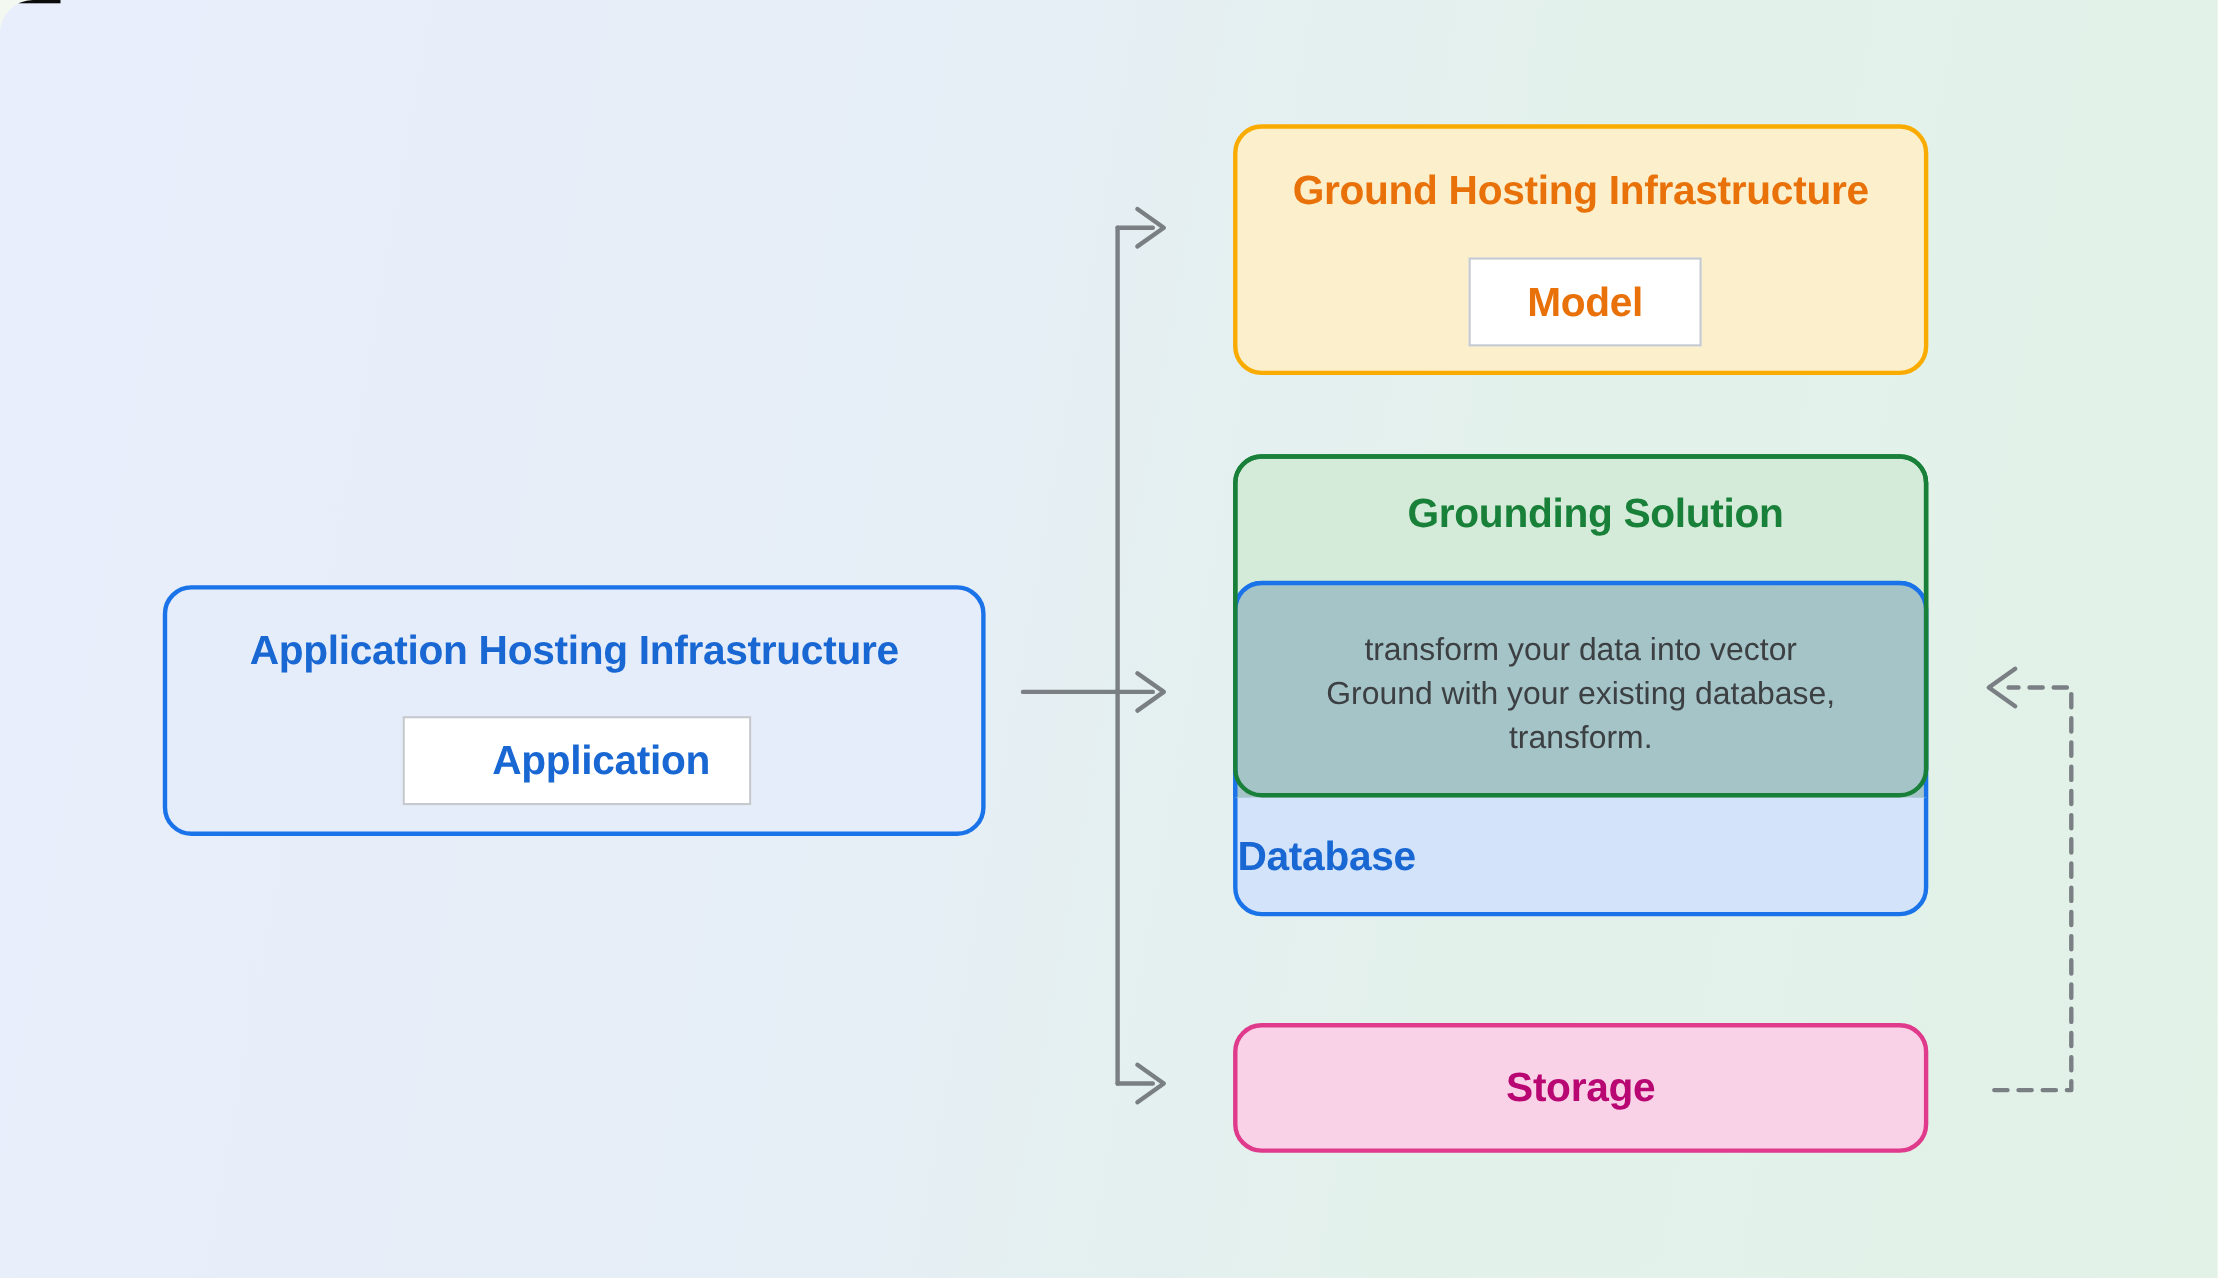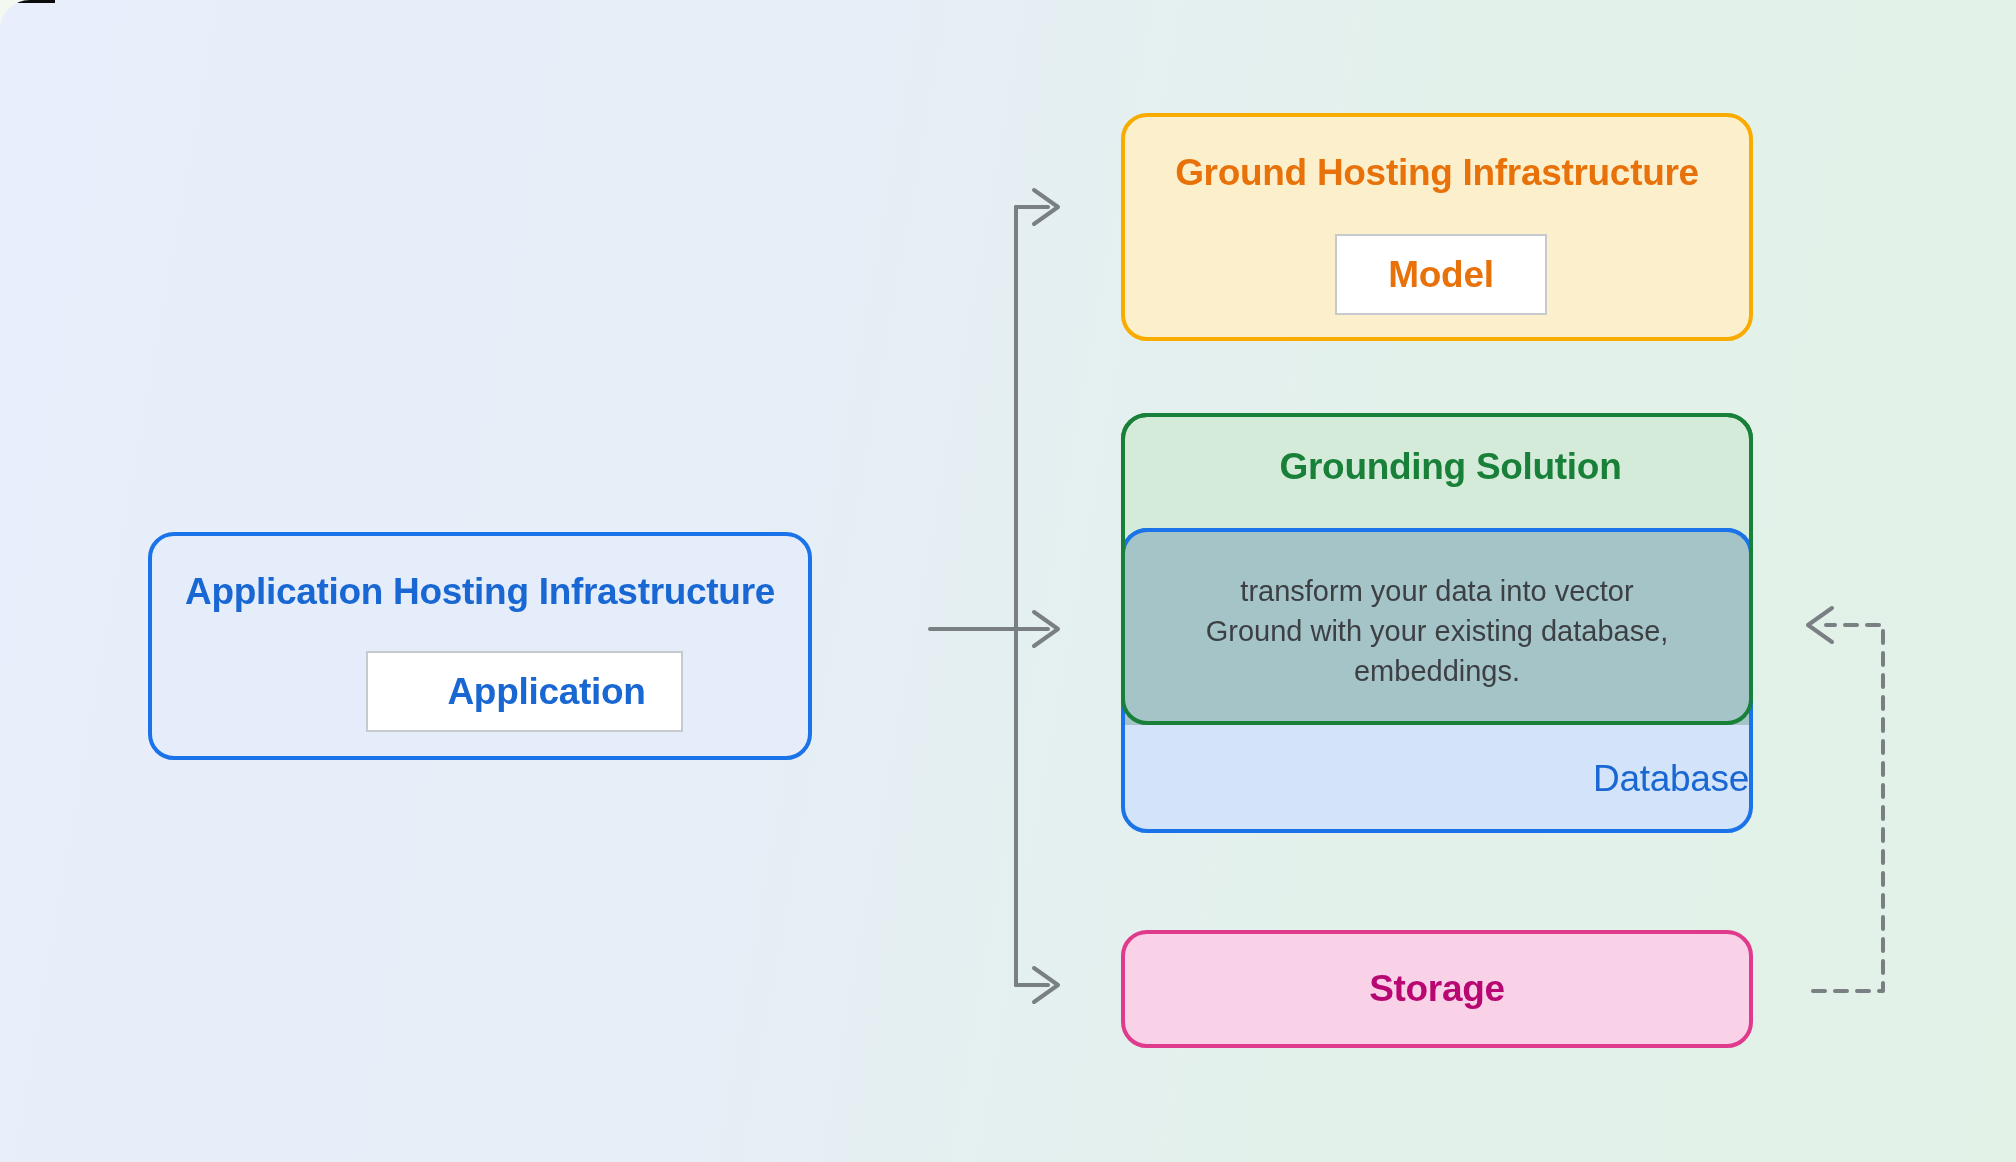--- a/index.html
+++ b/index.html
@@ -48,21 +48,21 @@
     border: 2px solid var(--white-box-border, #C6CACF);
     display: flex;
     align-items: center;
     justify-content: center;
     font-weight: bold;
     font-size: 37px;
     letter-spacing: -0.3px;
   }
   
   .app-box {
-    left: 148px; top: 532px; width: 664px; height: 228px;
+    left: 148px; top: 532px; width: 748px; height: 228px;
     background: var(--app-fill, #E5EDFB);
     border: 4px solid var(--blue-border, #1A73E8);
   }
   .app-box .box-title { top: 34px; color: var(--app-title-color, #1967D2); }
   .app-box .chip { left: 214px; top: 115px; width: 317px; height: 81px; color: var(--app-title-color, #1967D2); padding-left: 44px; }
   
   .model-box {
     left: 1121px; top: 113px; width: 632px; height: 228px;
     background: var(--orange-fill, #FCF0CC);
     border: 4px solid var(--orange-border, #F9AB00);
@@ -90,21 +90,21 @@
   .database-box {
     position: absolute; box-sizing: border-box;
     left: 0; top: 115px; width: 632px; height: 305px;
     background: var(--database-fill, #D2E3FA);
     border: 4px solid var(--blue-border, #1A73E8);
     border-radius: 26px;
     z-index: 2;
   }
   .database-label {
     position: absolute; left: 0; right: 0; bottom: 28px;
-    text-align: right; font-weight: normal; font-size: 37px; line-height: 44px;
+    text-align: left; font-weight: bold; font-size: 37px; line-height: 44px;
     letter-spacing: -0.3px;
     color: var(--database-text, #1967D2);
   }
   .teal-overlay {
     position: absolute; box-sizing: border-box;
     left: 0; top: 115px; width: 632px; height: 197px;
     background: var(--teal-fill, #A5C4C8);
     border: 4px solid var(--blue-border, #1A73E8);
     border-bottom: none;
     border-radius: 26px 26px 0 0;
@@ -165,21 +165,21 @@
 
   <div class="grounding-stack">
     <div class="green-fill"></div>
     <div class="database-box">
       <div class="database-label">Database</div>
     </div>
     <div class="teal-overlay">
       <div class="teal-text">
         <div>transform your data into vector</div>
         <div>Ground with your existing database,</div>
-        <div>embeddings.</div>
+        <div>transform.</div>
       </div>
     </div>
     <div class="green-outline"></div>
     <div class="grounding-title">Grounding Solution</div>
   </div>
 
   <div class="box storage-box">
     <span>Storage</span>
   </div>
 

